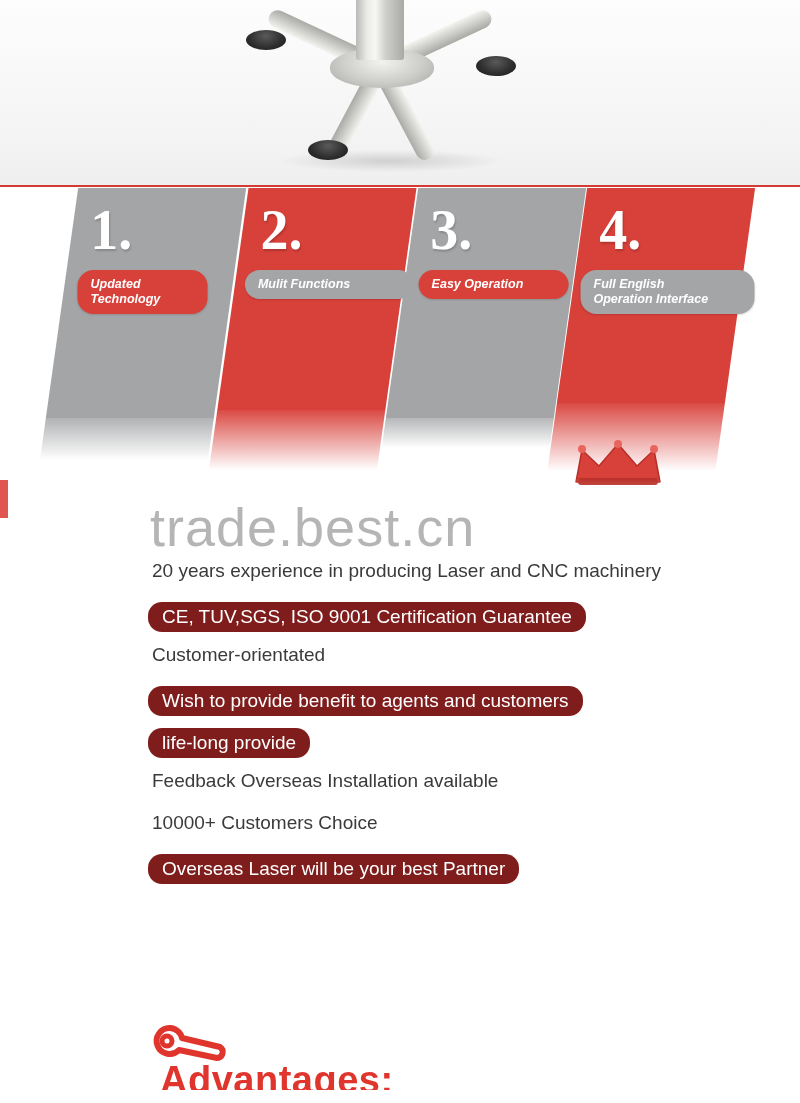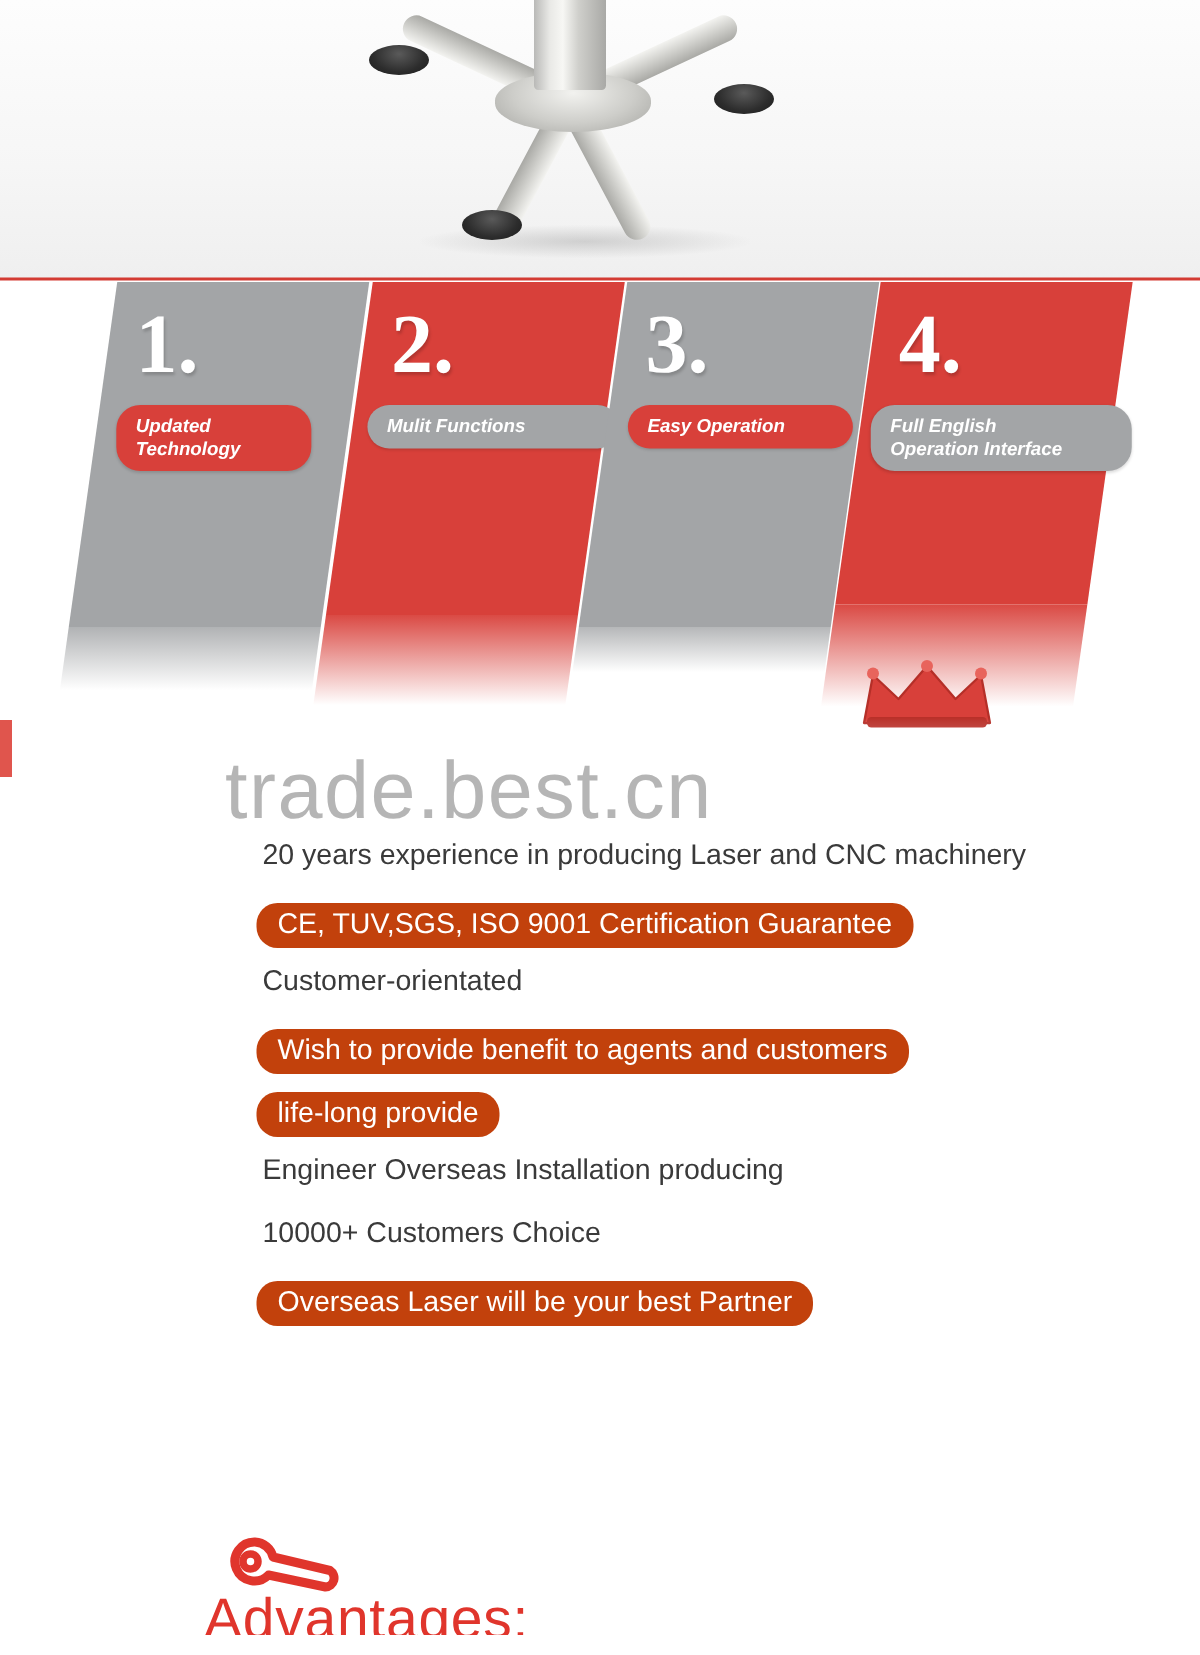--- a/index.html
+++ b/index.html
@@ -190,38 +190,38 @@
   .benefit {
     font-size: 19px;
     line-height: 22px;
     color: #3a3a3a;
     margin: 0 0 20px 0;
     padding: 0 4px;
     display: inline-block;
     white-space: nowrap;
   }
   .benefit.tagged {
-    background: #c2410c;
+    background: #7f1d1d;
     color: #ffffff;
     border-radius: 14px;
     padding: 4px 14px;
   }
-  .benefit-row { height: 42px; margin-left: 23px; }
+  .benefit-row { height: 42px; }
 
   
   .wrench {
     position: absolute;
     left: 140px; top: 1022px;
     width: 110px; height: 42px;
   }
   .advantages {
     position: absolute;
-    left: 136px; top: 1058px;
+    left: 160px; top: 1058px;
     font-family: "Liberation Sans", sans-serif;
-    font-weight: normal;
+    font-weight: bold;
     font-size: 38px;
     line-height: 44px;
     color: #e0352c;
     letter-spacing: .5px;
   }
   .adv-clip {
     position: absolute;
     left: 0; top: 1090px;
     width: 800px; height: 13px;
     background: #ffffff;
@@ -302,21 +302,21 @@
   <div class="benefit-row">
     <span class="benefit">Customer-orientated</span>
   </div>
   <div class="benefit-row">
     <span class="benefit tagged">Wish to provide benefit to agents and customers</span>
   </div>
   <div class="benefit-row">
     <span class="benefit tagged">life-long provide</span>
   </div>
   <div class="benefit-row">
-    <span class="benefit">Engineer Overseas Installation producing</span>
+    <span class="benefit">Feedback Overseas Installation available</span>
   </div>
   <div class="benefit-row">
     <span class="benefit">10000+ Customers Choice</span>
   </div>
   <div class="benefit-row">
     <span class="benefit tagged">Overseas Laser will be your best Partner</span>
   </div>
 </div>
 
 <div class="wrench">

